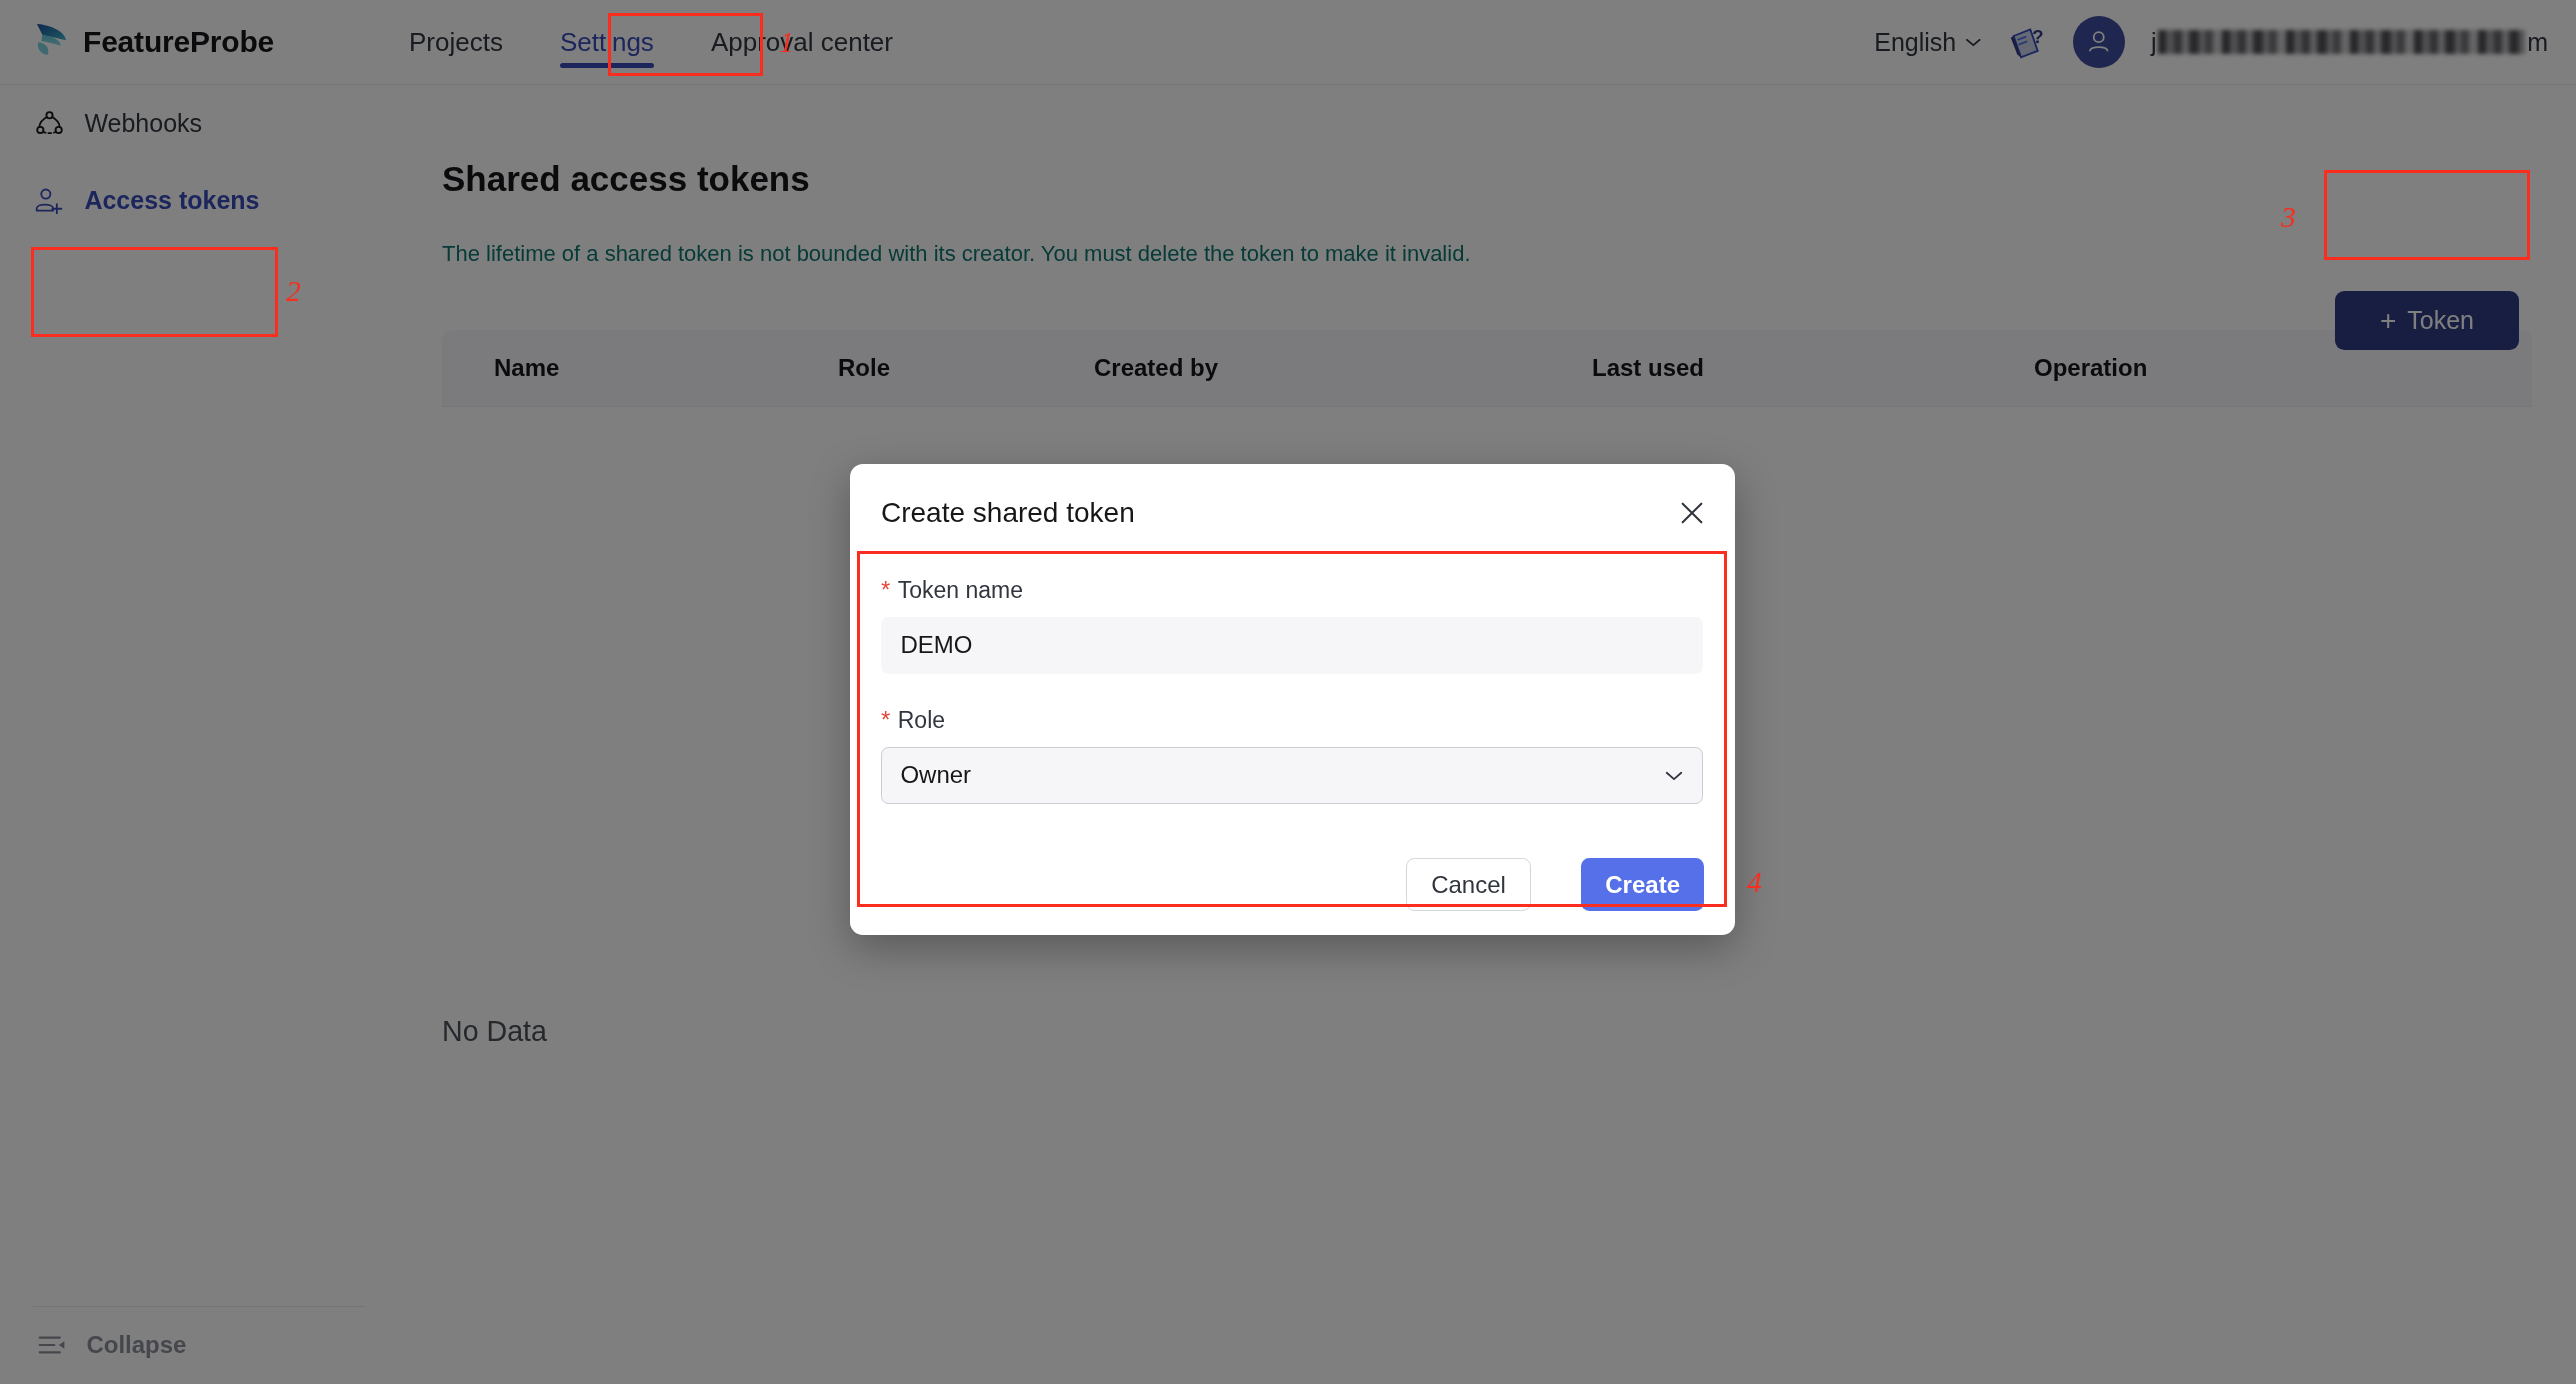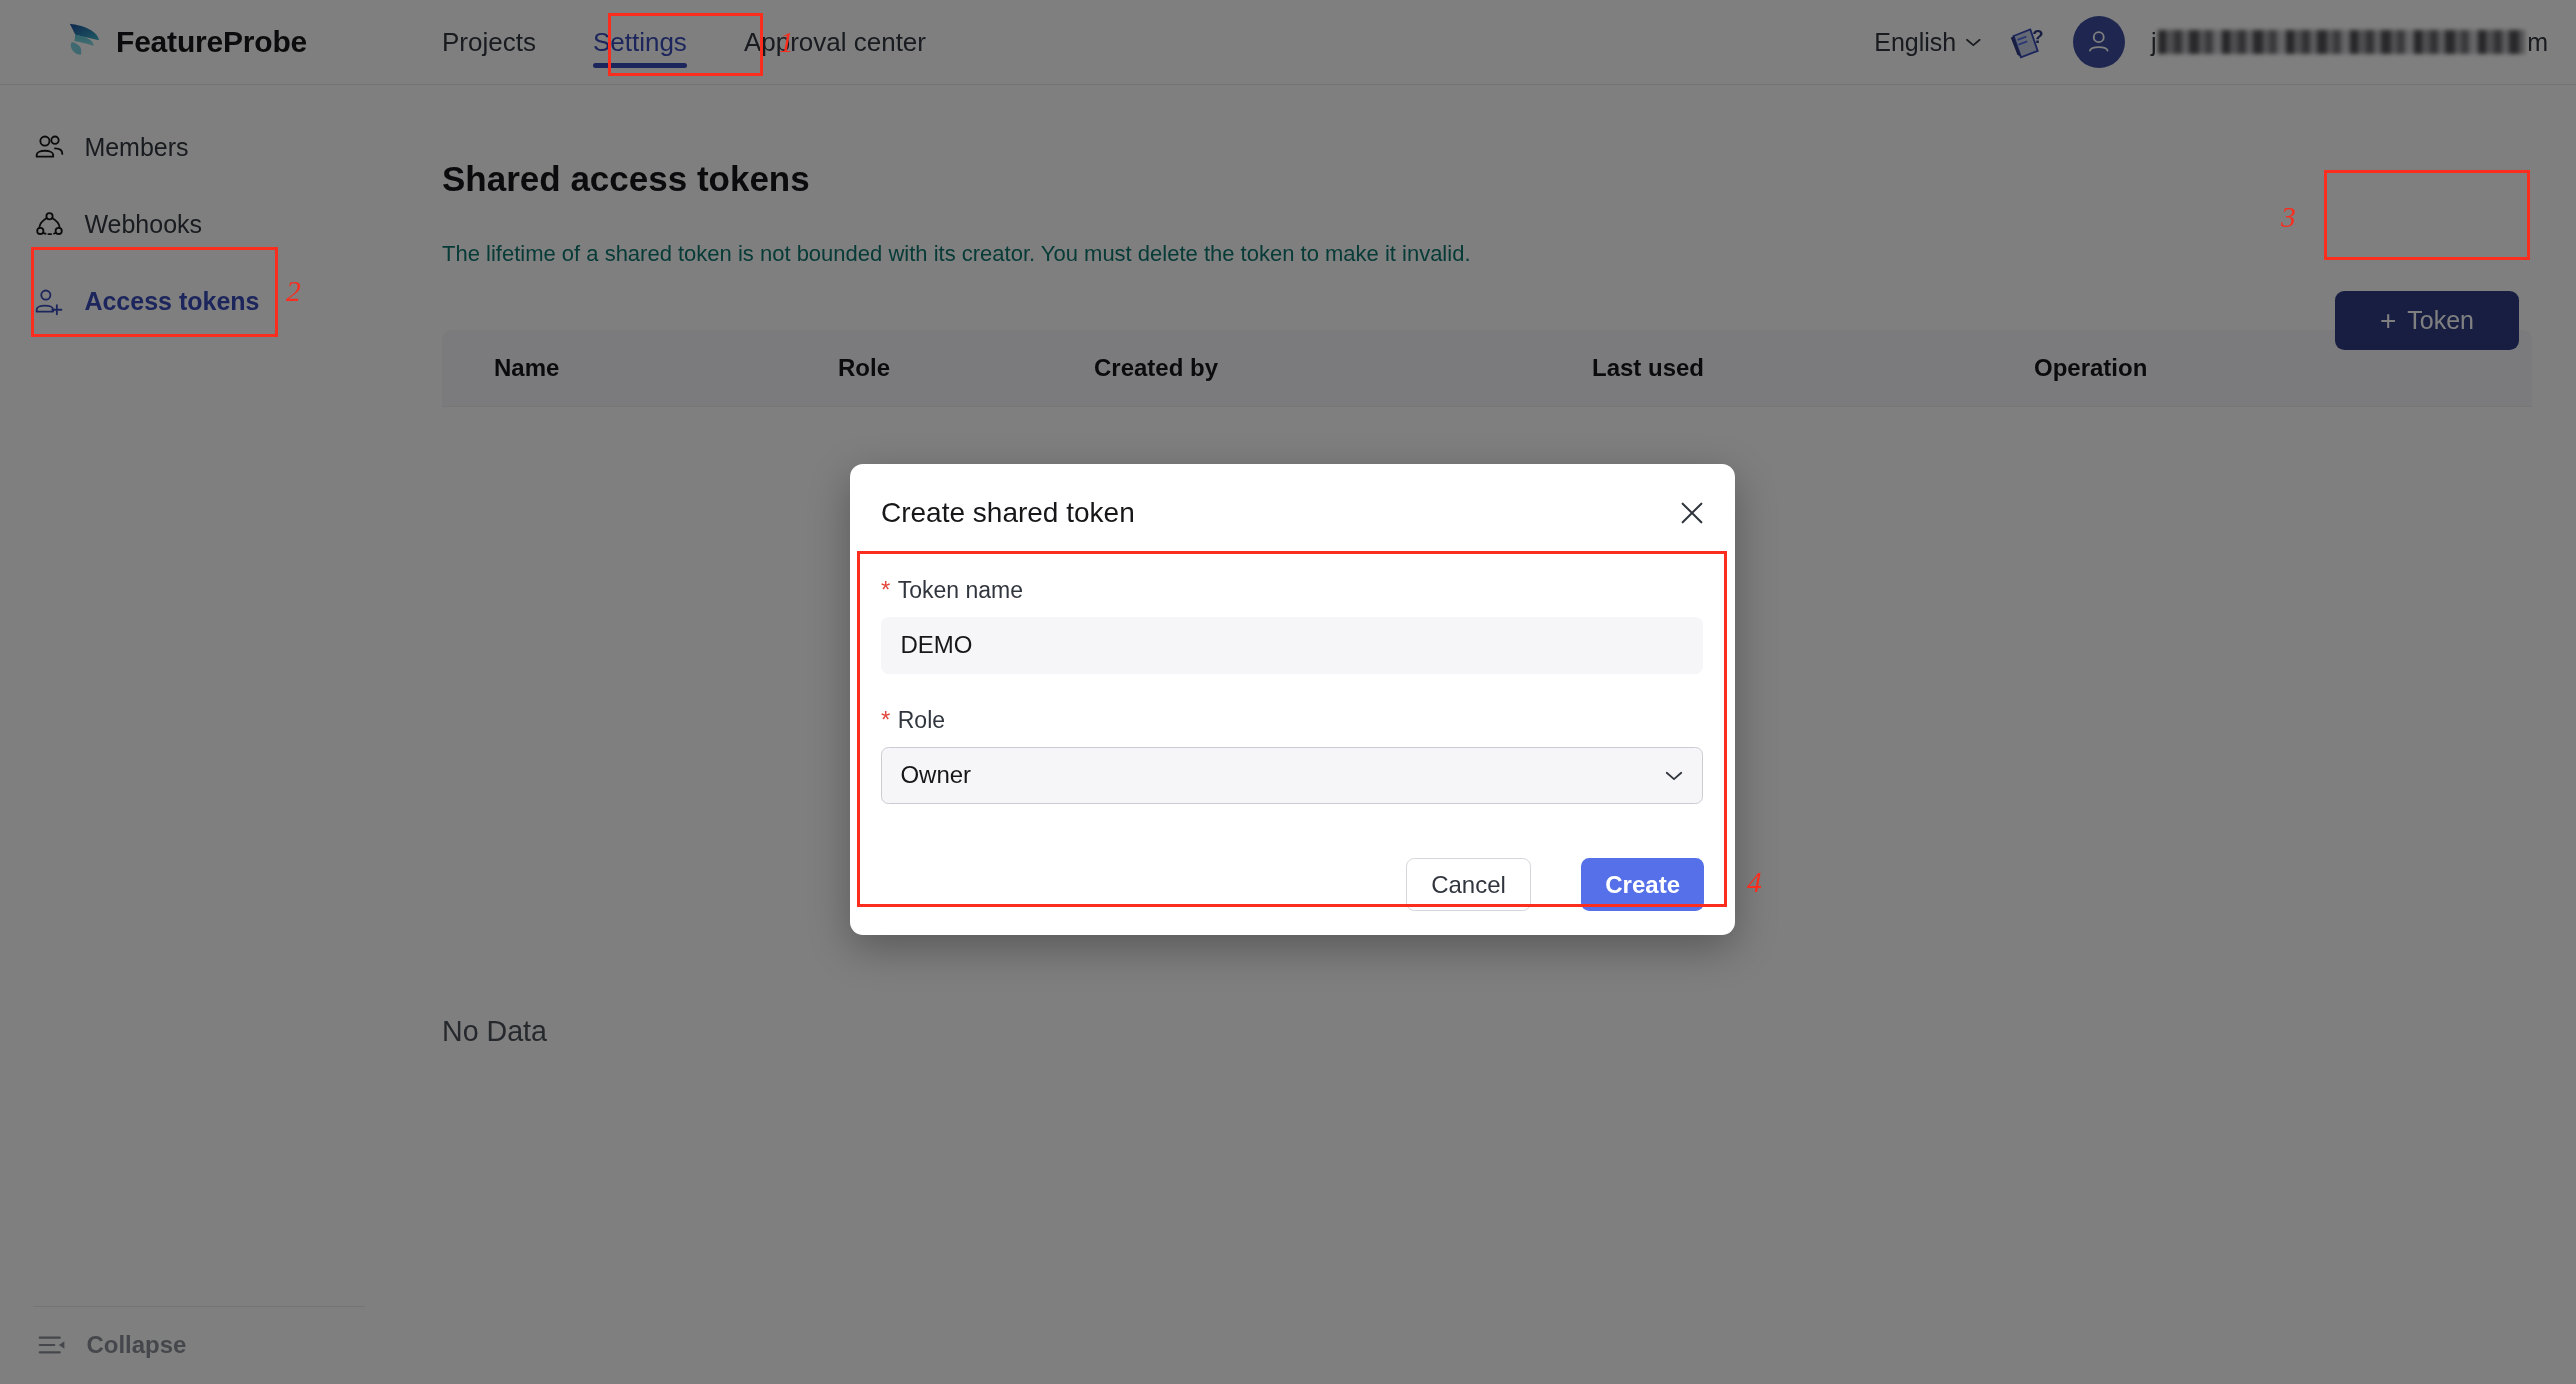--- a/index.html
+++ b/index.html
@@ -17,21 +17,20 @@
     background: #ffffff;
   }
 
   
   #topbar {
     position: absolute; left: 0; top: 0;
     width: 2576px; height: 85px;
     background: #ffffff;
     display: flex; align-items: center;
     border-bottom: 0.9px solid #e8e8ed;
-    padding-left: 33px;
   }
   .brand {
     display: flex; align-items: center;
     margin-left: 31px; gap: 11px;
   }
   .brand-logo { width: 41px; height: 44px; display: block; }
   .brand-name {
     font-size: 30px; font-weight: 700; color: #17171a;
     letter-spacing: -0.2px;
   }
@@ -321,29 +320,20 @@
       <div class="user-email">
         <span>j</span>
         <span class="redact"></span>
         <span>m</span>
       </div>
     </div>
   </div>
 
   <div id="sidebar">
 
-    <div class="side-item" style="margin-top:24px">
-      <svg class="ico" viewBox="0 0 36 36">
-        <circle cx="13" cy="11" r="5" fill="none" stroke="#17171a" stroke-width="2"></circle>
-        <circle cx="24" cy="10" r="4" fill="none" stroke="#17171a" stroke-width="2"></circle>
-        <path d="M4 26 C4 20, 22 20, 22 26 L22 28 L4 28 Z" fill="none" stroke="#17171a" stroke-width="2" stroke-linejoin="round"></path>
-        <path d="M24 19 C29 19, 32 21, 32 25" fill="none" stroke="#17171a" stroke-width="2" stroke-linecap="round"></path>
-      </svg>
-      <span class="side-label">Members</span>
-    </div>
 
     <div class="side-item">
       <svg class="ico" viewBox="0 0 36 36">
         <circle cx="18" cy="9" r="3.4" fill="none" stroke="#17171a" stroke-width="2"></circle>
         <circle cx="8" cy="25" r="3.4" fill="none" stroke="#17171a" stroke-width="2"></circle>
         <circle cx="28" cy="25" r="3.4" fill="none" stroke="#17171a" stroke-width="2"></circle>
         <path d="M15 11 C10 14, 7.5 17, 7 21" fill="none" stroke="#17171a" stroke-width="2" stroke-linecap="round"></path>
         <path d="M21 11 C26 14, 28.5 17, 29 21" fill="none" stroke="#17171a" stroke-width="2" stroke-linecap="round"></path>
         <path d="M11 27 C14 29, 22 29, 25 27" fill="none" stroke="#17171a" stroke-width="2" stroke-linecap="round" stroke-dasharray="3 3"></path>
       </svg>

